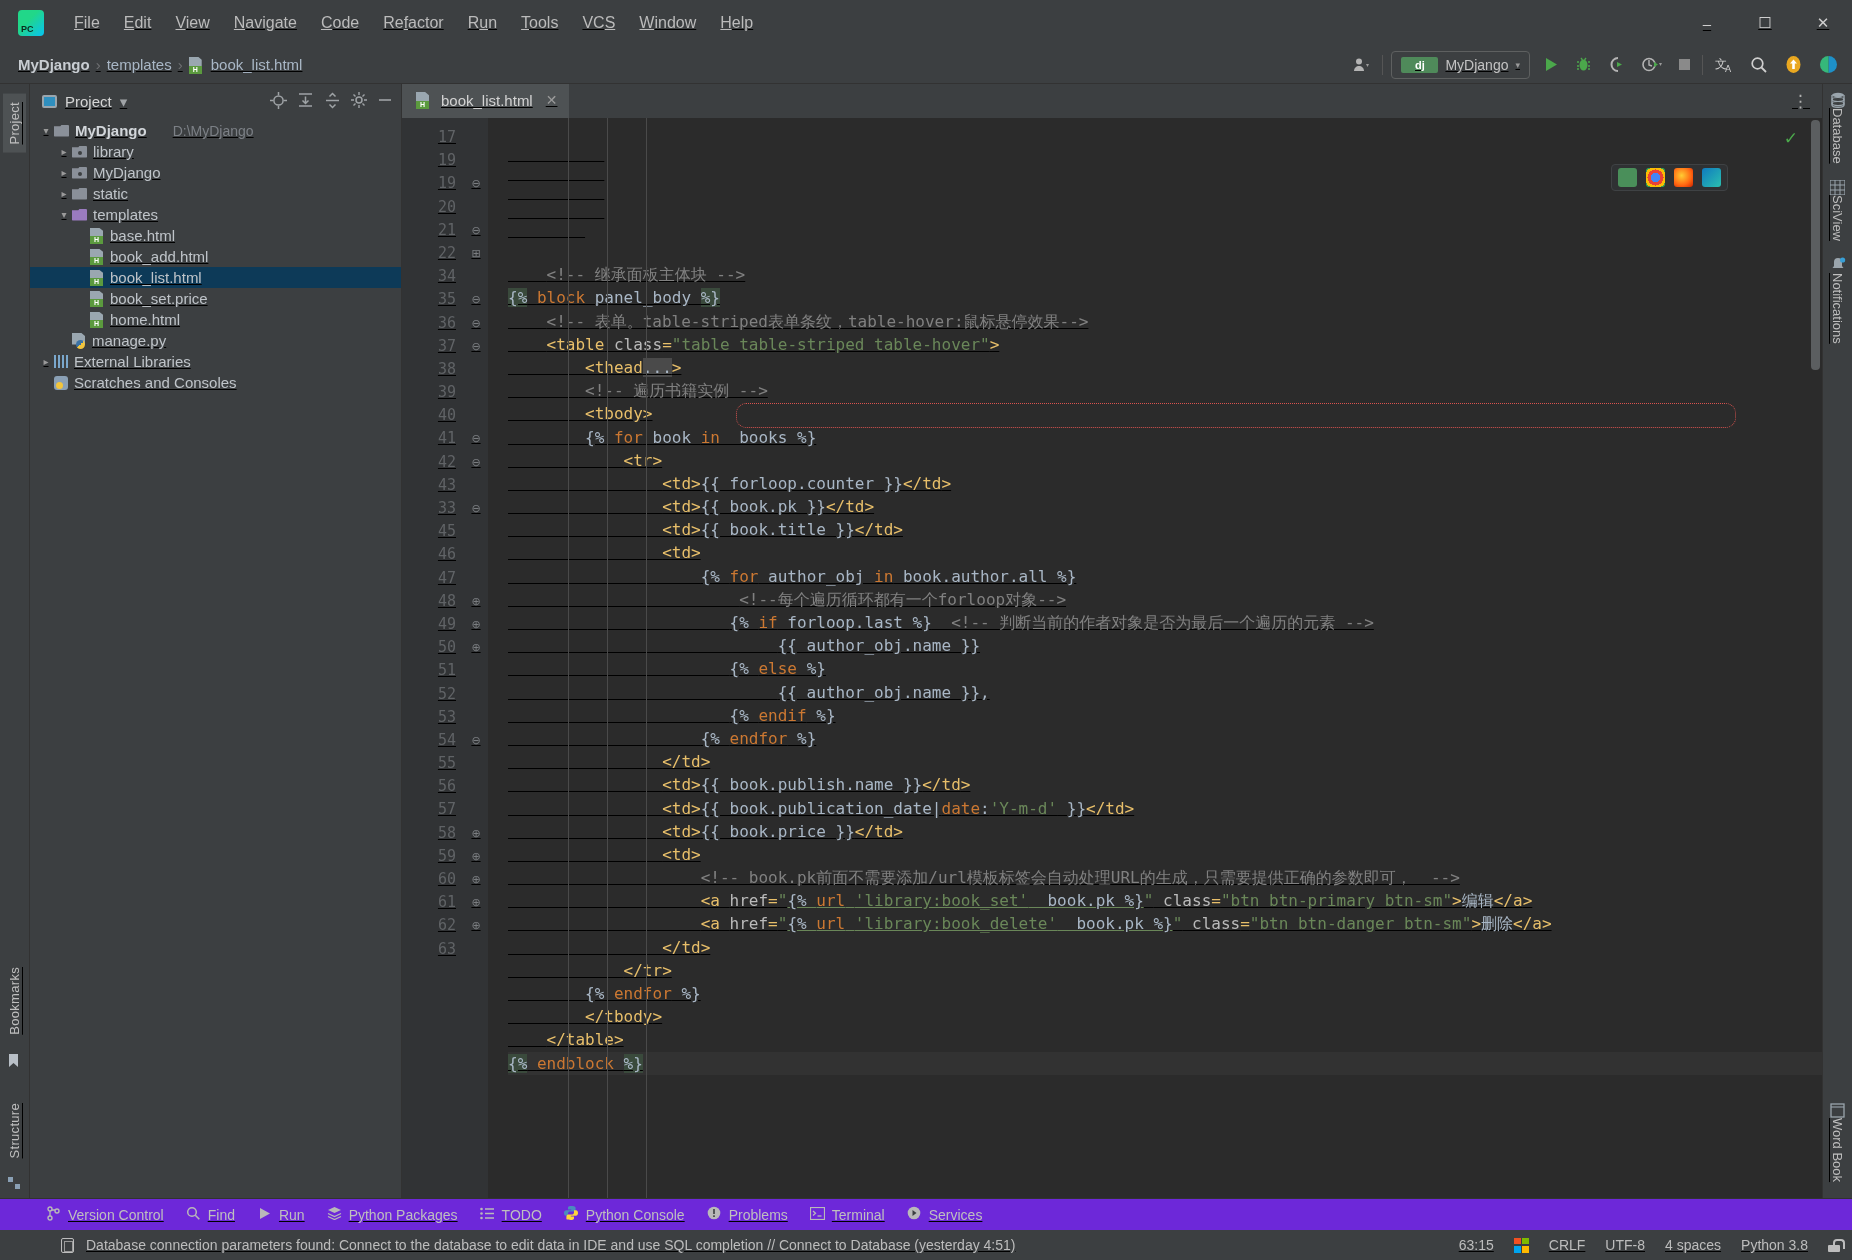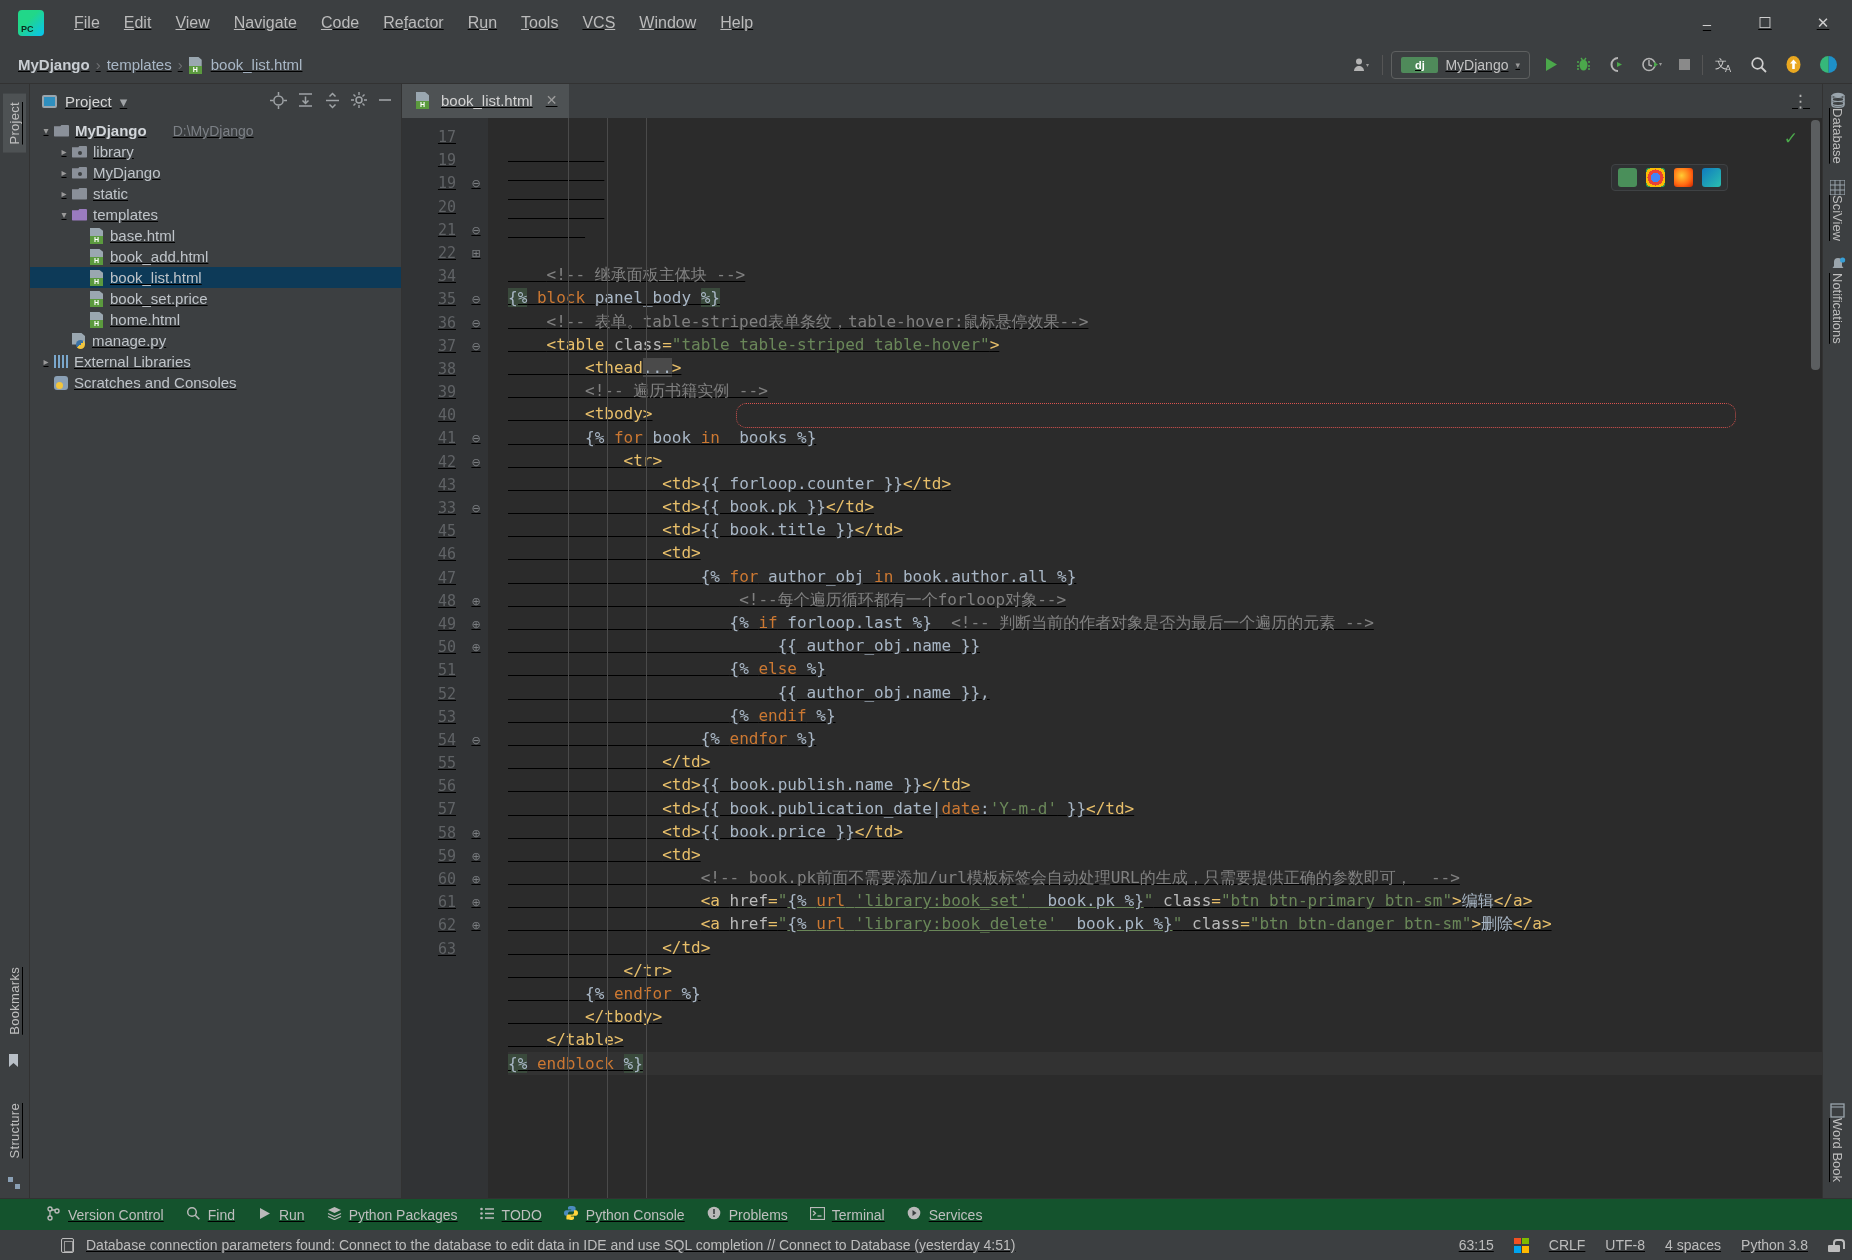--- a/index.html
+++ b/index.html
@@ -283,21 +283,21 @@
   
   .rightrail {
     width: 30px; background:#3c3f41; border-left:1px solid #323232;
     display:flex; flex-direction:column; align-items:center; padding-top:8px;
   }
   .rrail-item { display:flex; flex-direction:column; align-items:center; margin-bottom:16px; }
   .rrail-label { writing-mode: vertical-rl; color:#bfbfbf; font-size:13px; white-space:nowrap; }
 
   
   .bottombar {
-    height: 32px; min-height:32px; background:#14532d;
+    height: 32px; min-height:32px; background:#6d28d9;
     display:flex; align-items:center; gap: 22px; padding-left: 46px;
     border-top:1px solid #323232;
   }
   .bb-item { display:flex; align-items:center; gap:7px; color:#bfbfbf; font-size:14px; }
   .bb-ico { font-size:14px; color:#b9b9b9; width:15px; text-align:center; }
 
   .statusbar {
     height: 30px; min-height:30px; background:#3c3f41;
     display:flex; align-items:center; padding: 0 12px 0 20px;
     color:#bdbdbd; font-size:14px; gap: 10px;

